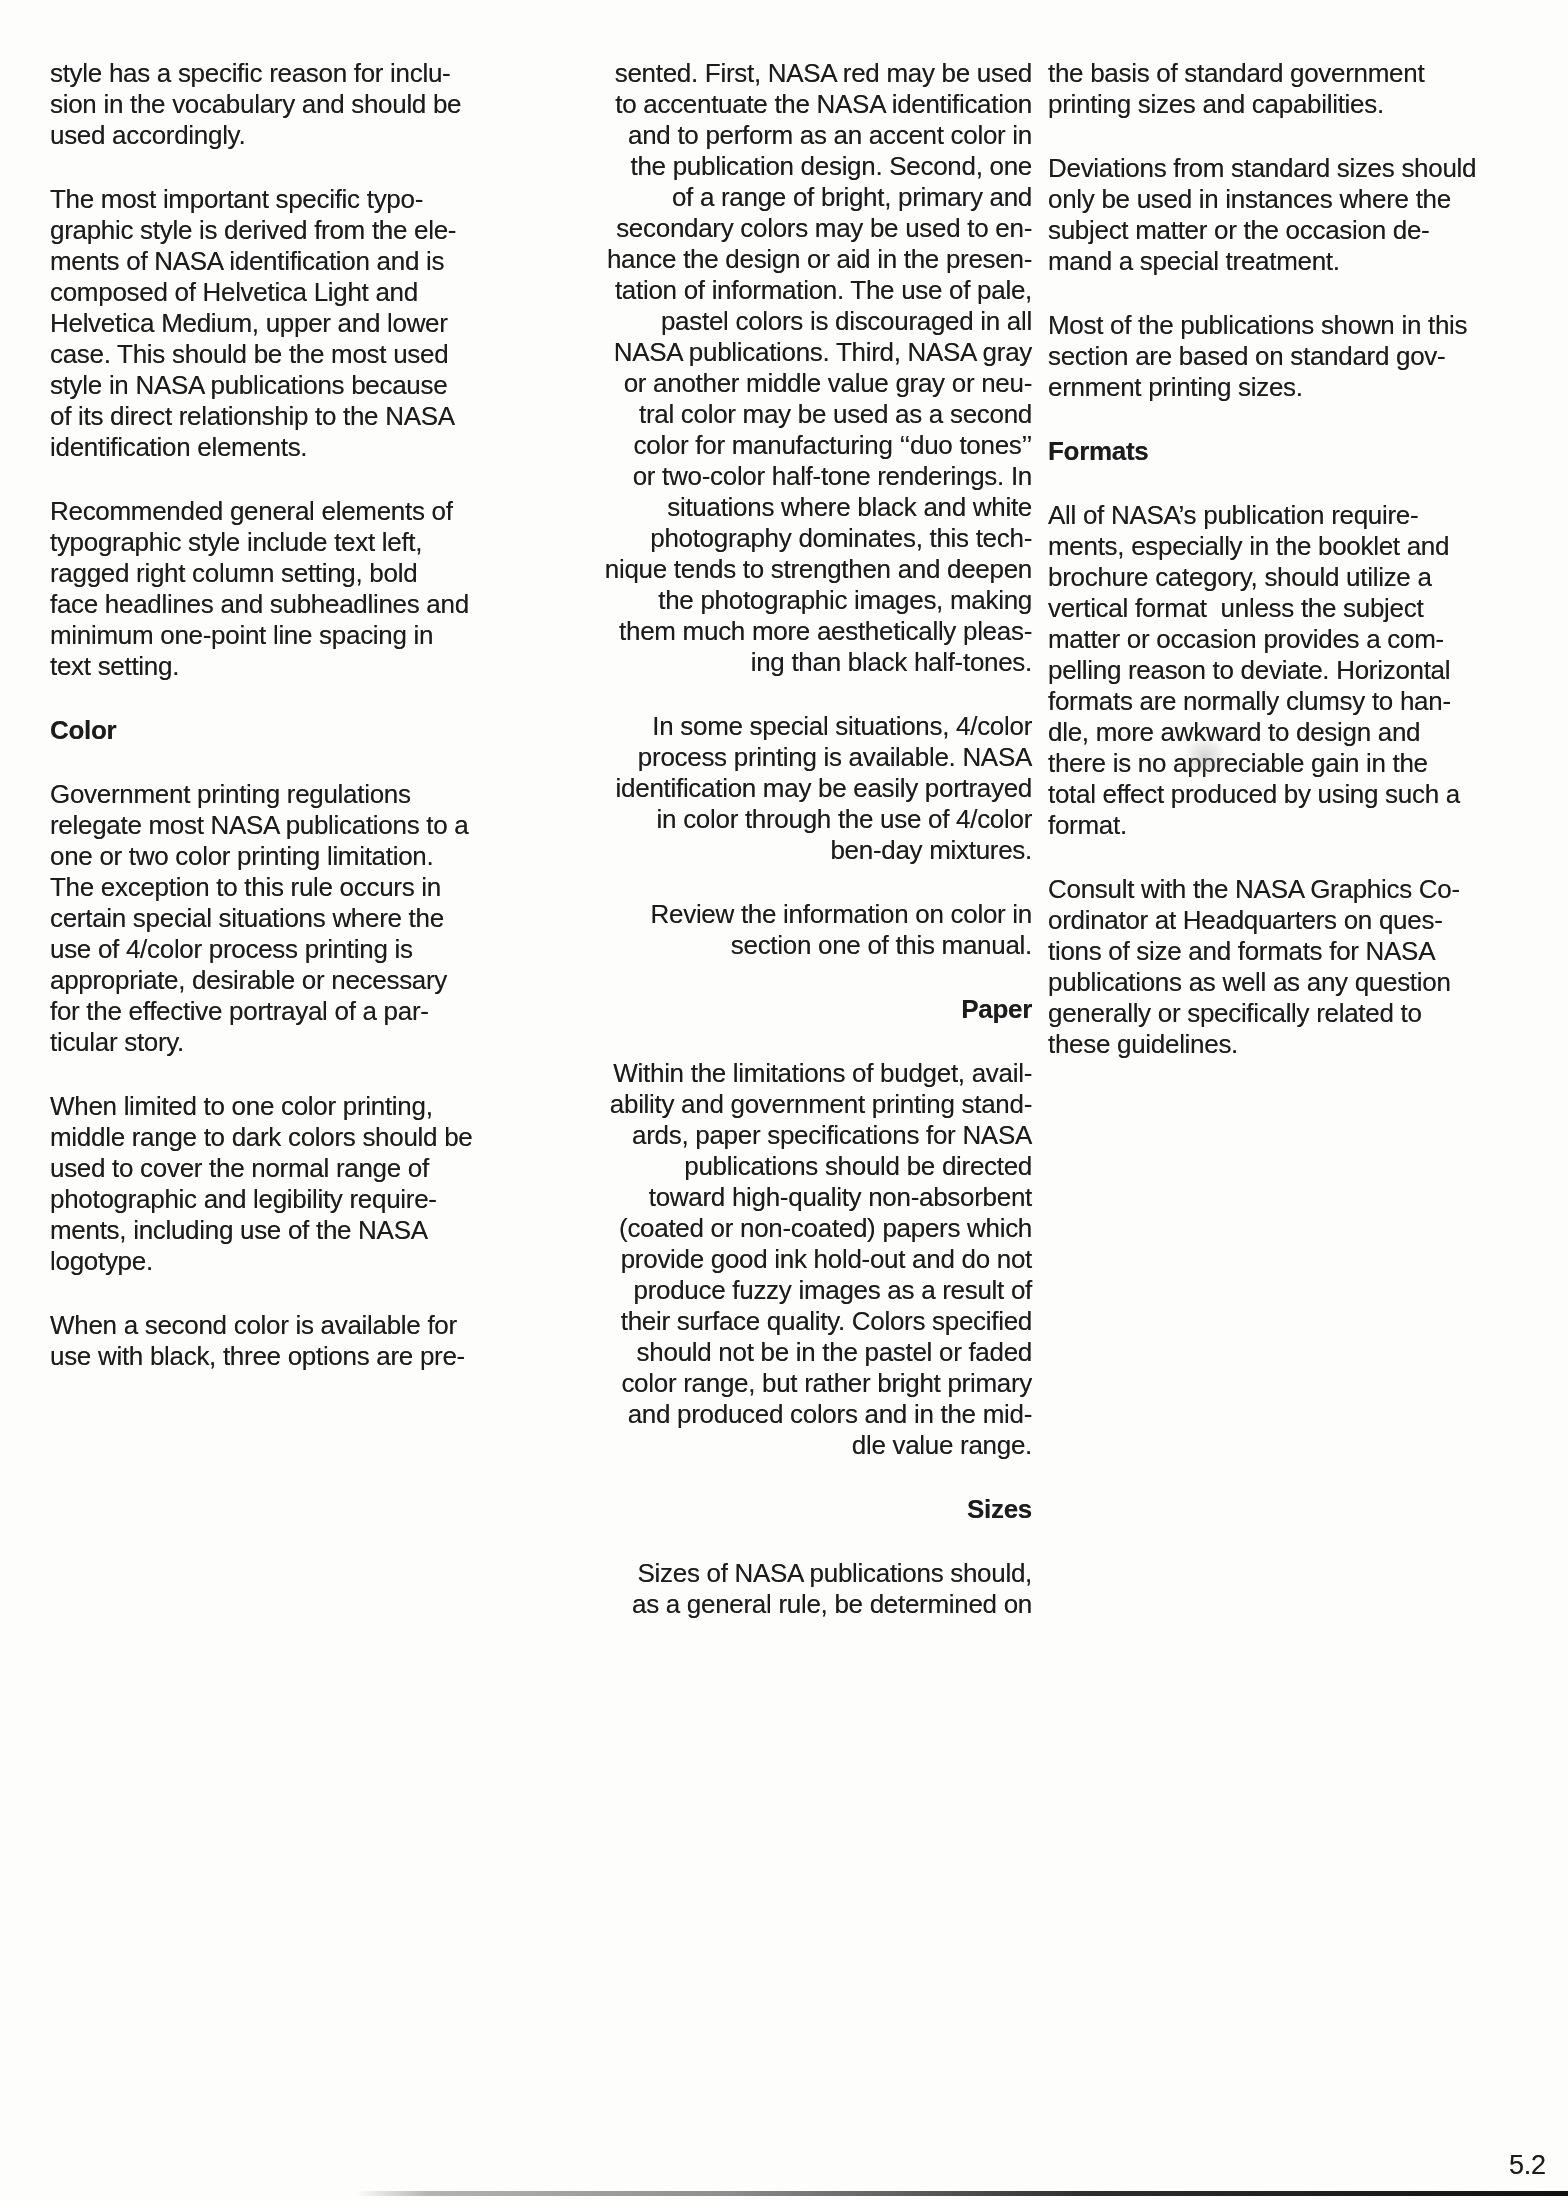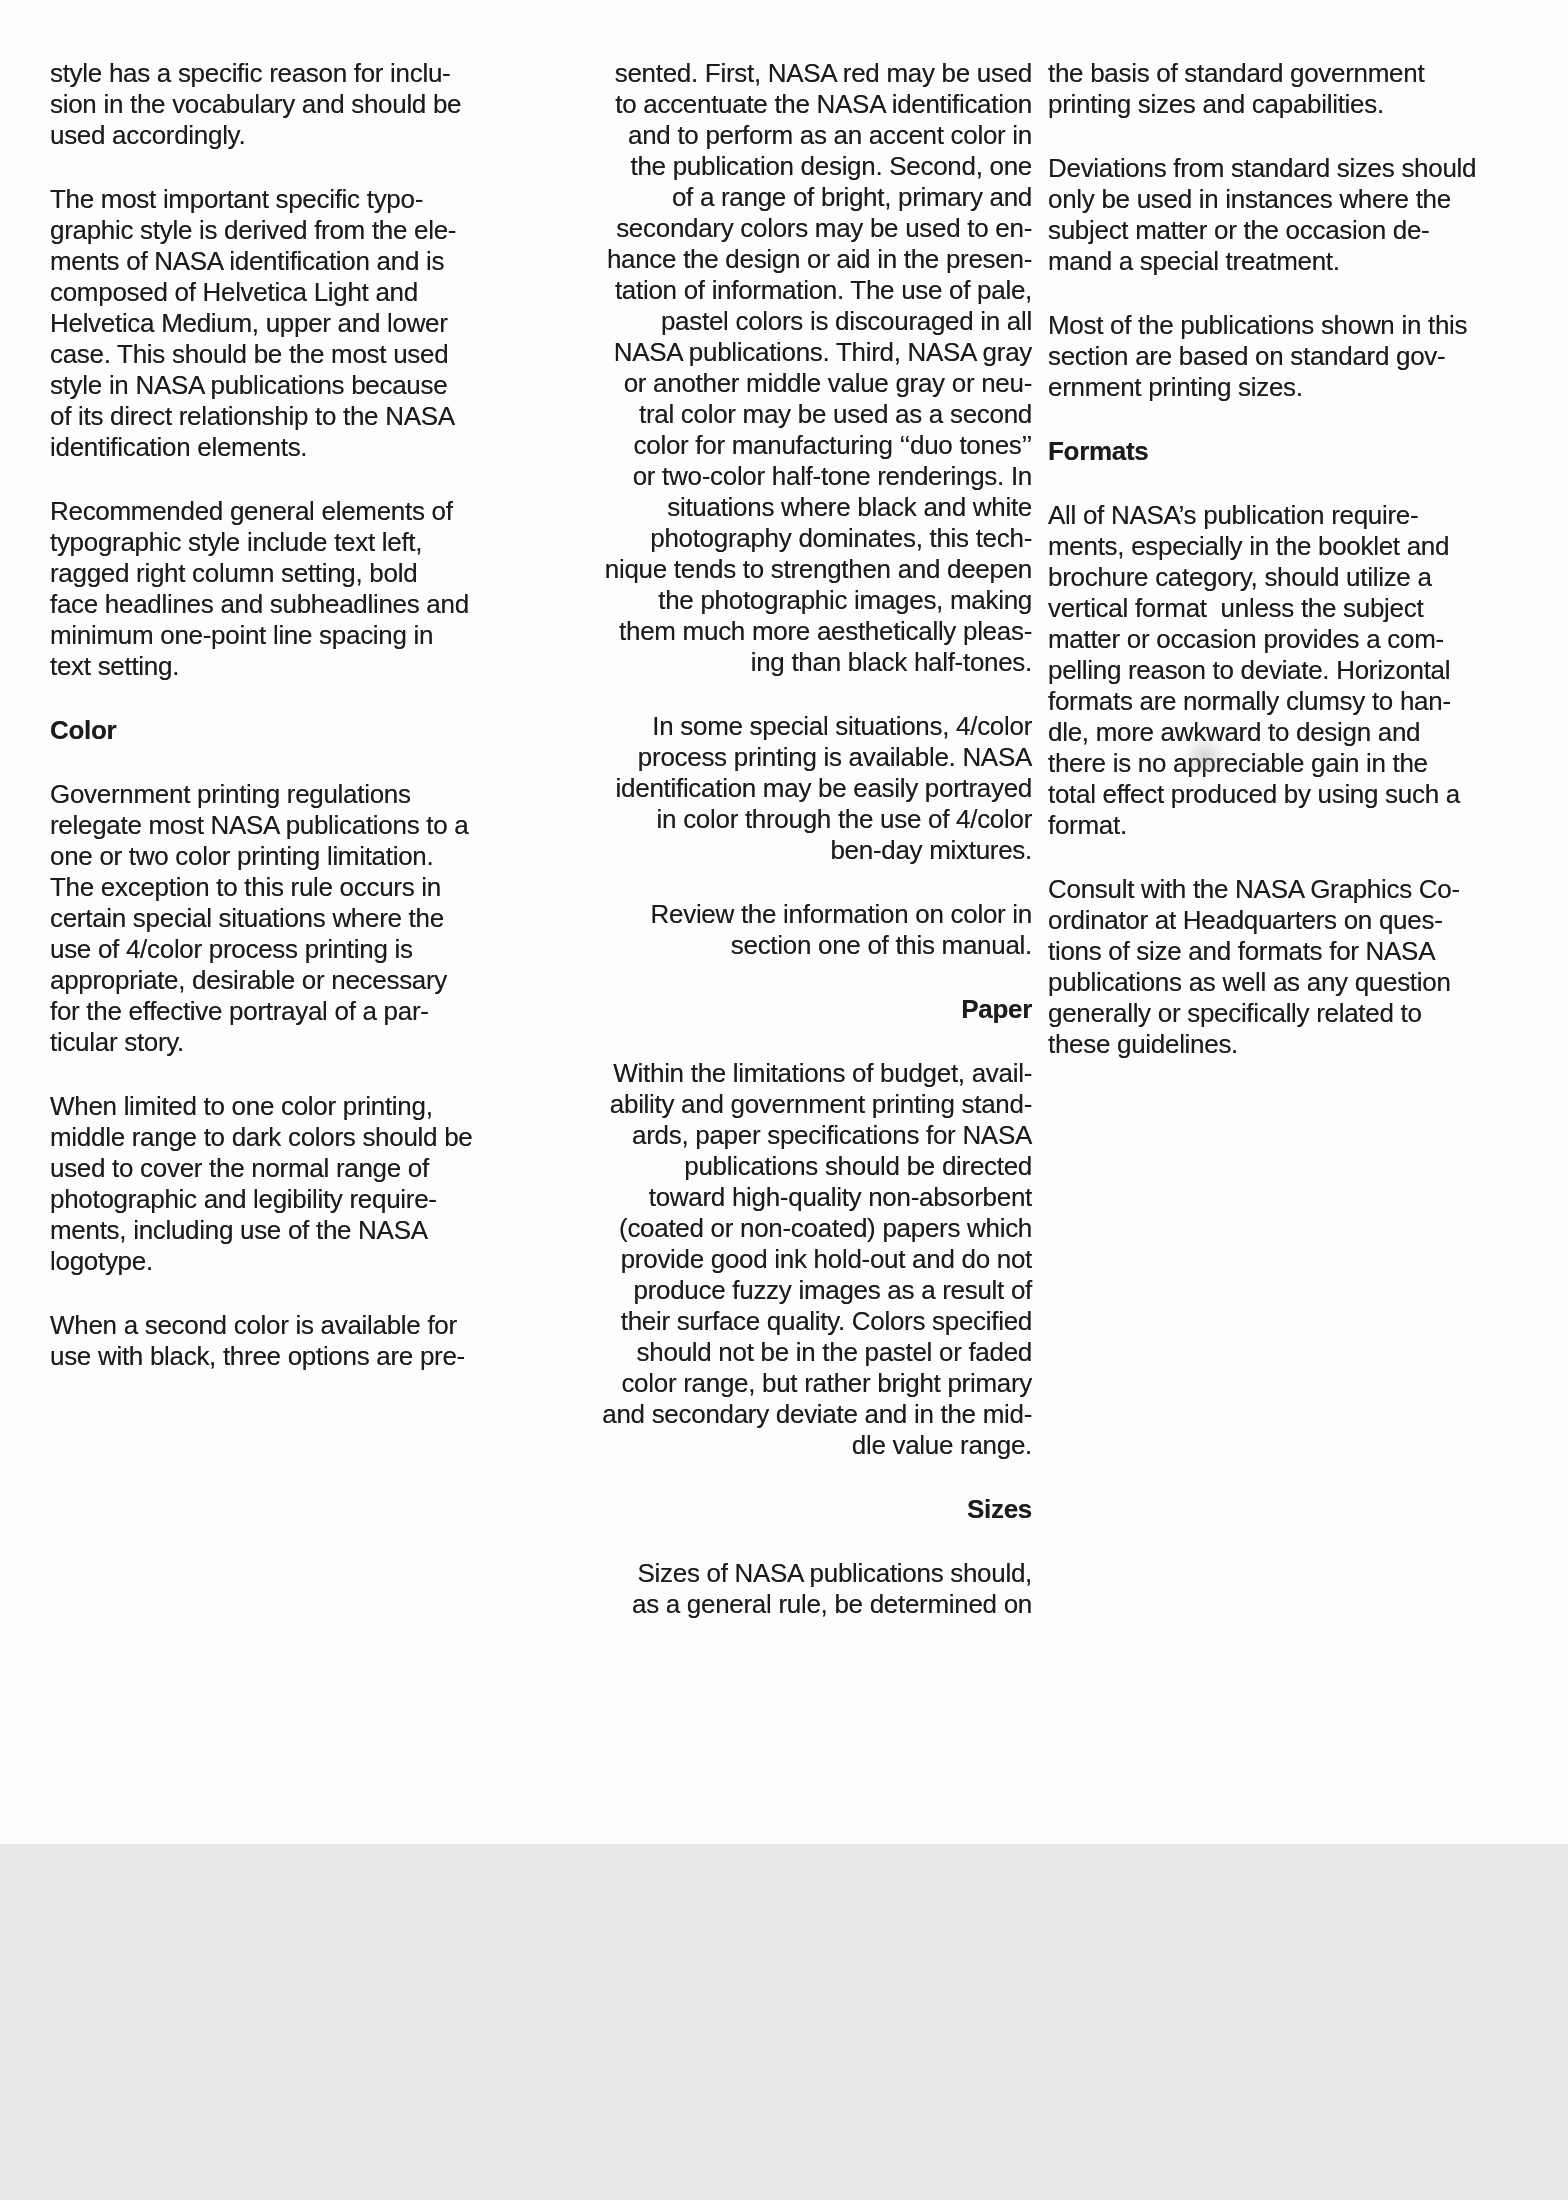--- a/index.html
+++ b/index.html
@@ -3,21 +3,21 @@
 <meta charset="utf-8">
 <style>
   html, body {
     margin: 0;
     padding: 0;
     background: #e8e8e8;
   }
   .page {
     position: relative;
     width: 1568px;
-    height: 1844px;
+    height: 2200px;
     background: #fdfdfc;
     font-family: "Liberation Sans", sans-serif;
     color: #1c1c1c;
     overflow: hidden;
   }
   .col {
     position: absolute;
     top: 58px;
     width: 478px;
   }
@@ -167,21 +167,21 @@
         <div class="line">ability and government printing stand-</div>
         <div class="line">ards, paper specifications for NASA</div>
         <div class="line">publications should be directed</div>
         <div class="line">toward high-quality non-absorbent</div>
         <div class="line">(coated or non-coated) papers which</div>
         <div class="line">provide good ink hold-out and do not</div>
         <div class="line">produce fuzzy images as a result of</div>
         <div class="line">their surface quality. Colors specified</div>
         <div class="line">should not be in the pastel or faded</div>
         <div class="line">color range, but rather bright primary</div>
-        <div class="line">and secondary deviate and in the mid-</div>
+        <div class="line">and produced colors and in the mid-</div>
         <div class="line">dle value range.</div>
       </div>
       <div class="block heading">
         <div class="line">Sizes</div>
       </div>
       <div class="block paragraph">
         <div class="line">Sizes of NASA publications should,</div>
         <div class="line">as a general rule, be determined on</div>
       </div>
     </div>

